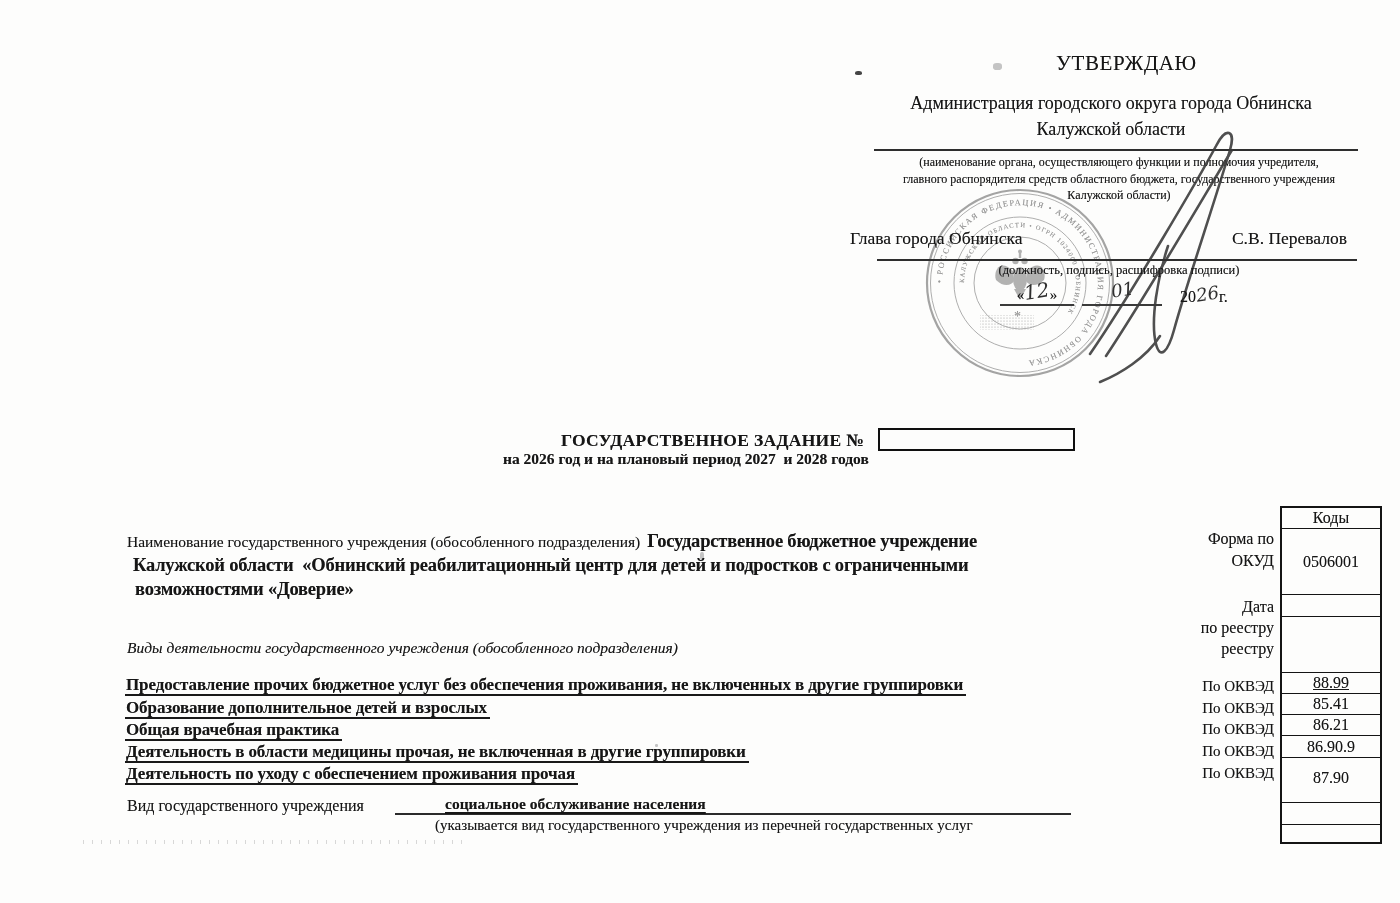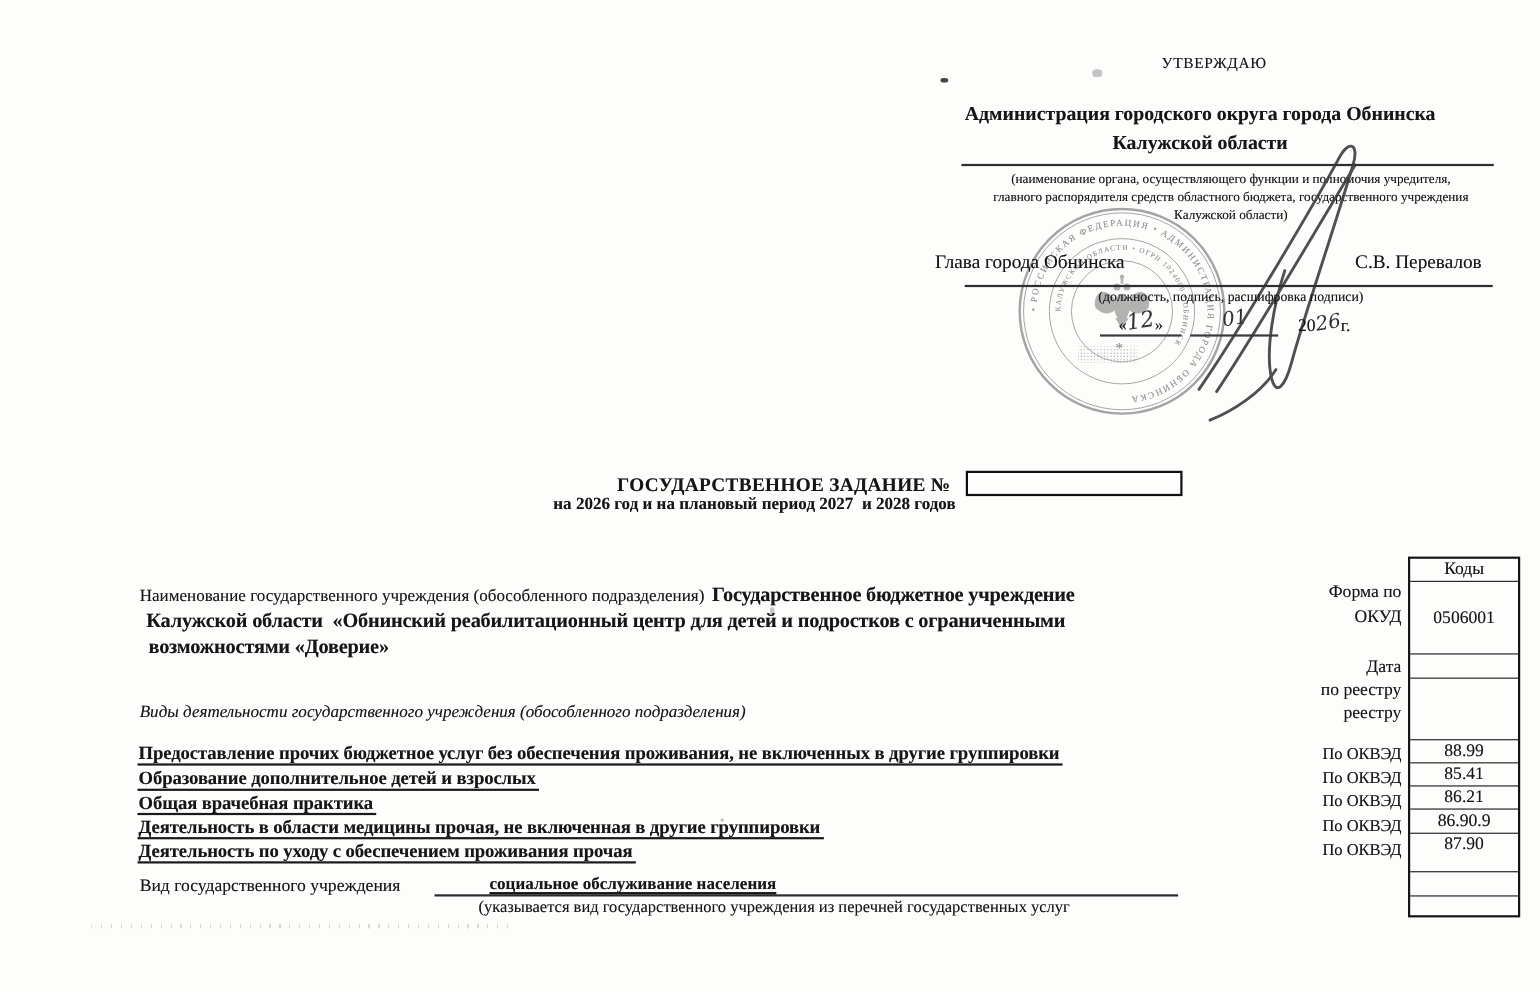--- a/index.html
+++ b/index.html
@@ -11,22 +11,22 @@
     font-family:"Liberation Serif","DejaVu Serif",serif;
     color:#161616;
     overflow:hidden;
     text-shadow:0 0 .4px rgba(25,25,25,.45);
   }
   .abs{position:absolute;}
   .nw{white-space:pre;}
   .center{text-align:center;}
 
   
-  .approve{left:1056px;top:51px;font-size:14px;letter-spacing:.6px;}
-  .org{left:860px;top:90px;width:462px;font-size:18px;line-height:26px;font-weight:bold;}
+  .approve{left:1056px;top:51px;font-size:21px;letter-spacing:.6px;}
+  .org{left:880px;top:90px;width:462px;font-size:18px;line-height:26px;}
   .rule1{left:874px;top:149px;width:484px;border-top:2px solid #2e2e2e;height:0;}
   .org-cap{left:880px;top:154px;width:478px;font-size:12px;line-height:16.5px;}
   .org-cap div{white-space:nowrap;}
   .pos-row{left:850px;top:228px;width:497px;display:flex;justify-content:space-between;font-size:17.5px;}
   .rule2{left:877px;top:259px;width:480px;border-top:2px solid #2e2e2e;height:0;}
   .sign-cap{left:880px;top:263px;width:478px;font-size:12.5px;}
   .date-day{left:1000px;top:281px;width:74px;height:23px;border-bottom:2px solid #3a3a3a;font-size:15px;text-align:center;}
   .date-month{left:1082px;top:281px;width:80px;height:23px;border-bottom:2px solid #3a3a3a;text-align:center;}
   .date-year{left:1180px;top:285px;font-size:16px;}
   .hw{display:inline-block;font-family:"DejaVu Serif",serif;font-style:italic;font-size:20px;color:#2f2f2f;transform:rotate(-9deg);position:relative;top:-2px;text-shadow:none;}
@@ -45,21 +45,21 @@
   .side-lbl{left:1120px;width:154px;text-align:right;font-size:16px;line-height:21.5px;}
   .lbl-form{top:528px;}
   .lbl-date{top:596px;}
   .lbl-reg{top:617px;line-height:21px;}
   .lbl-okved{font-size:15px;line-height:18px;}
 
   
   .ctable{left:1280px;top:506px;width:98px;border:2px solid #141414;font-size:16px;}
   .ct-row{box-sizing:border-box;border-bottom:1.5px solid #141414;display:flex;align-items:center;justify-content:center;}
   .ct-row.last{border-bottom:none;}
-  .ct-row.top{align-items:flex-start;padding-top:1px;}
+  .ct-row.top{align-items:flex-start;padding-top:1px;margin-top:10px;}
 
   
   .name-l1{left:127px;top:531px;width:960px;display:flex;align-items:baseline;gap:7px;}
   .name-norm{font-size:15.5px;}
   .name-b{font-size:18.5px;font-weight:bold;letter-spacing:-.2px;}
   .name-l2{left:133px;top:555px;}
   .name-l3{left:135px;top:579px;}
   .acts-lbl{left:127px;top:639px;font-size:15.5px;font-style:italic;}
   .act{left:125px;font-weight:bold;font-size:17px;letter-spacing:-.1px;border-bottom:2px solid #191919;padding:0 3px 1px 1px;line-height:17px;}
   .a1{top:676px;}.a2{top:699px;}.a3{top:721px;}.a4{top:743px;}.a5{top:765px;}
@@ -172,21 +172,21 @@
   <div class="abs side-lbl lbl-okved" style="top:699px;">По ОКВЭД</div>
   <div class="abs side-lbl lbl-okved" style="top:720px;">По ОКВЭД</div>
   <div class="abs side-lbl lbl-okved" style="top:742px;">По ОКВЭД</div>
   <div class="abs side-lbl lbl-okved" style="top:764px;">По ОКВЭД</div>
 
   <div class="abs ctable">
     <div class="ct-row" style="height:21px;">Коды</div>
     <div class="ct-row" style="height:66px;">0506001</div>
     <div class="ct-row" style="height:22px;"></div>
     <div class="ct-row" style="height:56px;"></div>
-    <div class="ct-row" style="height:21px;">88.99</div>
+    <div class="ct-row" style="height:21px;text-decoration:underline;">88.99</div>
     <div class="ct-row" style="height:21px;">85.41</div>
     <div class="ct-row" style="height:21px;">86.21</div>
     <div class="ct-row" style="height:22px;">86.90.9</div>
     <div class="ct-row top" style="height:35px;">87.90</div>
     <div class="ct-row" style="height:22px;"></div>
     <div class="ct-row last" style="height:17px;"></div>
   </div>
 
   <div class="abs name-l1">
     <span class="name-norm nw">Наименование государственного учреждения (обособленного подразделения)</span>

